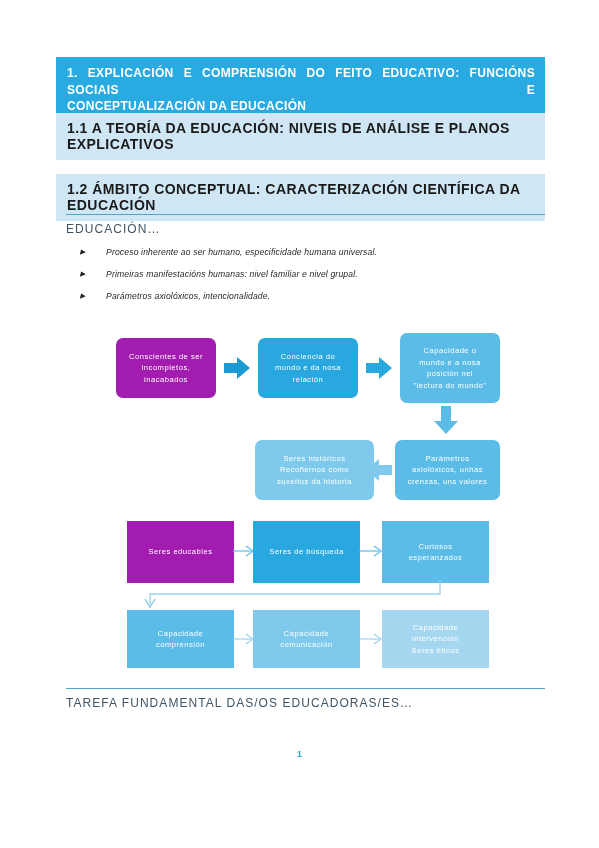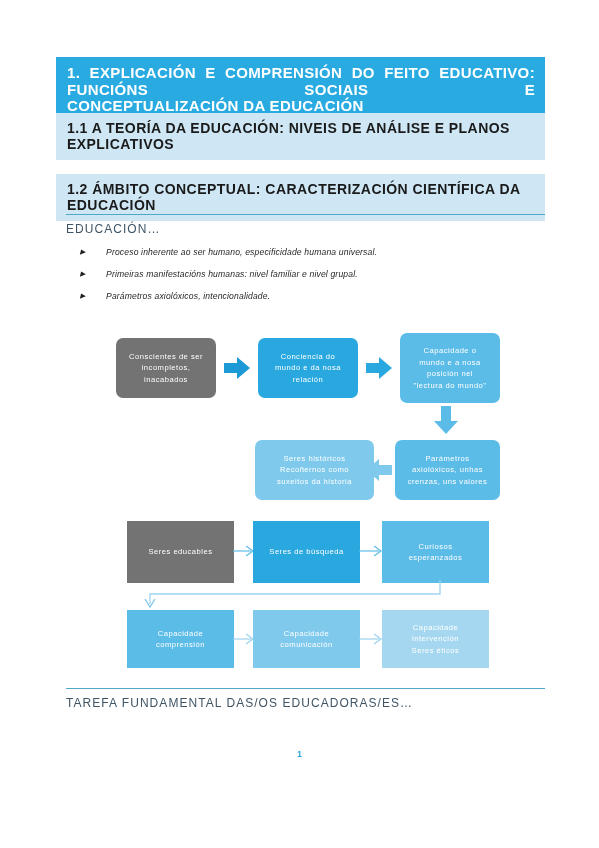--- a/index.html
+++ b/index.html
@@ -28,21 +28,21 @@
     left: 56px;
     top: 57px;
     width: 489px;
     box-sizing: border-box;
     background: #29ABE2;
     padding: 8px 10px 9px 11px;
   }
   .chapter-banner .line {
     color: #ffffff;
     font-weight: bold;
-    font-size: 15px;
+    font-size: 12px;
     letter-spacing: 0.35px;
     line-height: 16.5px;
   }
   .chapter-banner .line.justify {
     text-align: justify;
     text-align-last: justify;
   }
 
   
   .sub-heading {
@@ -130,21 +130,21 @@
     font-size: 7.6px;
     line-height: 11.5px;
     letter-spacing: 0.5px;
     padding: 4px 6px;
     pointer-events: auto;
   }
   .node .l { display: block; }
   .node.rounded { border-radius: 7px; }
 
   
-  .tone-deep    { background: #737373; text-align: right; }
+  .tone-deep    { background: #a21caf; text-align: right; }
   .tone-mid     { background: #29A8DF; }
   .tone-light   { background: #5CBCE8; }
   .tone-lighter { background: #7FCAEC; }
   .tone-pale    { background: #A5D8F0; }
 
   
   #n-conscientes  { left: 116px; top: 338px; width: 100px; height: 60px; }
   #n-conciencia   { left: 258px; top: 338px; width: 100px; height: 60px; }
   #n-comprender   { left: 400px; top: 333px; width: 100px; height: 70px; }
 

